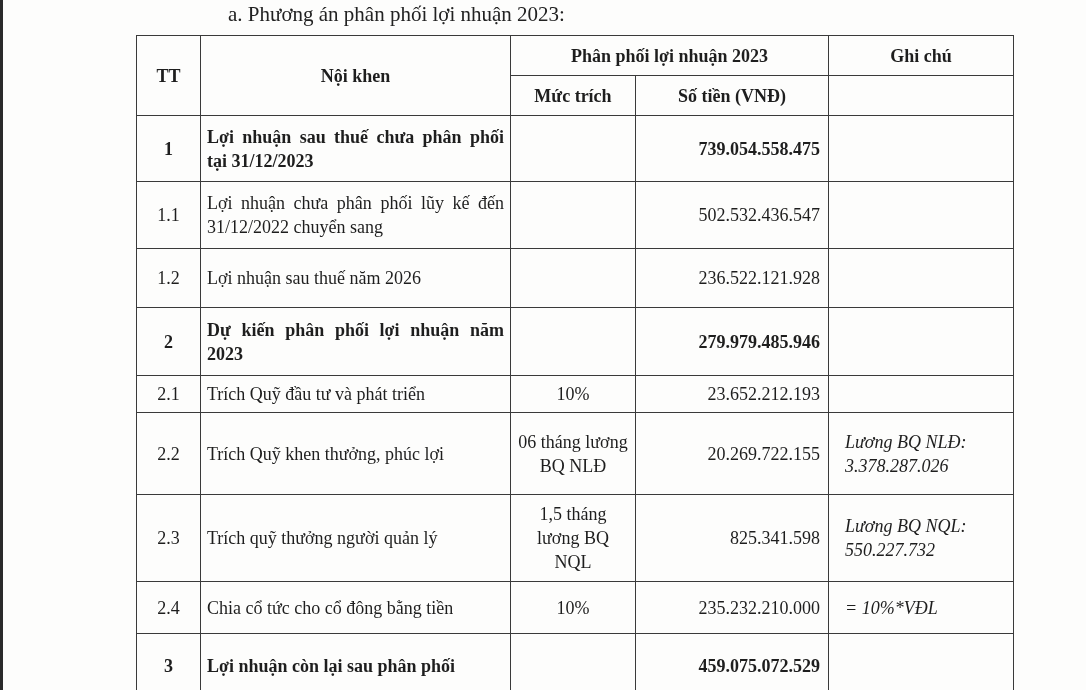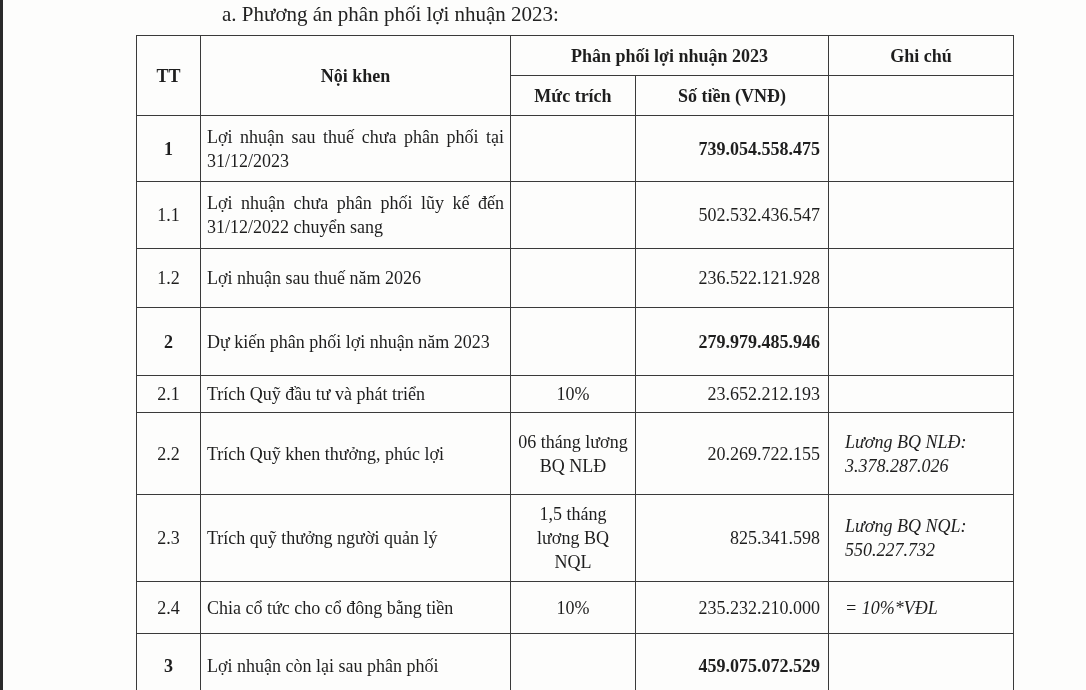--- a/index.html
+++ b/index.html
@@ -4,39 +4,39 @@
   <style>
     html, body { margin:0; padding:0; }
     body {
       width:1086px; height:690px; overflow:hidden; position:relative;
       background:#fdfdfc;
       font-family:"Liberation Serif", "DejaVu Serif", serif;
       color:#1e1e1e;
     }
     .edge { position:absolute; left:0; top:0; width:3px; height:690px; background:#2a2a2a; }
     .heading {
-      position:absolute; left:222px; top:1px;
+      position:absolute; left:228px; top:1px;
       font-size:21px; line-height:26px; white-space:nowrap; color:#222;
     }
     table {
       position:absolute; left:136px; top:35px;
       border-collapse:collapse; table-layout:fixed;
       width:877px;
     }
     td, th {
       border:1.3px solid #3a3a3a; padding:0 6px;
       font-size:18px; line-height:24px; vertical-align:middle; font-weight:normal;
     }
     th { font-weight:bold; text-align:center; }
     .c-tt { text-align:center; }
     .c-rate { text-align:center;margin-top:8px; }
     .c-amt { text-align:right; padding-right:8px; }
     .c-note { text-align:left; font-style:italic; padding-left:16px; }
     .c-content { text-align:justify; text-align-last:left; }
-    .bold td, .bold .c-content { font-weight:normal; }
+    .bold td, .bold .c-content { font-weight:bold; }
     .bold td { font-weight:bold; }
   </style>
 </head>
 <body>
 
 <div class="edge"></div>
 
 <div class="heading">a. Phương án phân phối lợi nhuận 2023:</div>
 
 <table>

